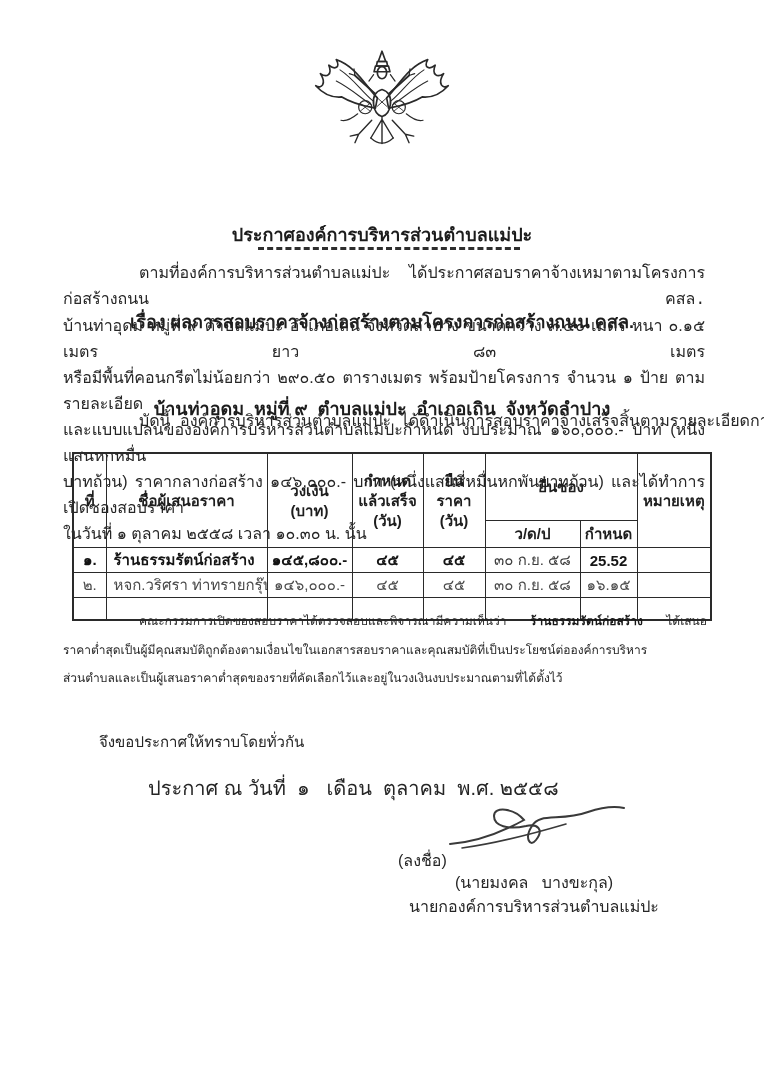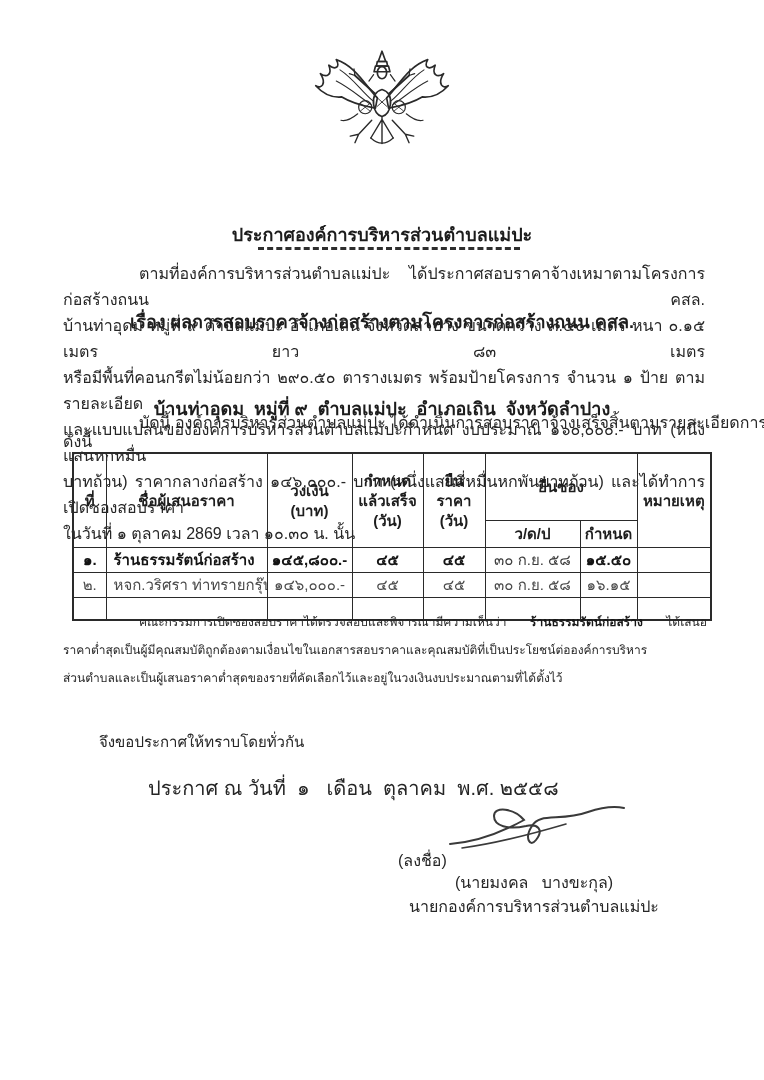--- a/index.html
+++ b/index.html
@@ -13,21 +13,21 @@
   
   .titles{position:absolute;left:0;top:163px;width:764px;text-align:center;
     font-weight:bold;font-size:18px;line-height:29px;color:#1c1c1c;white-space:pre;}
   .divider{position:absolute;left:258px;top:247px;width:262px;border-top:3px dashed #2e2e2e;}
   
   .p1{position:absolute;left:63px;top:261px;width:642px;font-size:16px;line-height:26px;color:#262626;}
   .p2{position:absolute;left:63px;top:413px;width:642px;font-size:16px;line-height:19px;color:#262626;}
   .p3{position:absolute;left:63px;top:608px;width:644px;font-size:12px;line-height:28px;color:#262626;}
   .line{white-space:pre;}
   .jline{text-align:justify;text-align-last:justify;white-space:normal;}
-  .indent{text-indent:76px;}
+  .indent{text-indent:76px;font-family:Liberation Mono, monospace;}
   .b{font-weight:bold;color:#161616;}
   .closing{position:absolute;left:99px;top:730px;font-size:15px;color:#262626;white-space:pre;}
   .announce{position:absolute;left:148px;top:772px;font-size:20px;color:#262626;white-space:pre;}
   
   .bidtable{position:absolute;left:72px;top:452px;border-collapse:collapse;table-layout:fixed;
     width:638px;font-size:15px;color:#262626;}
   .bidtable th,.bidtable td{border:1.6px solid #2a2a2a;padding:0 4px;overflow:hidden;}
   .bidtable{border:2px solid #2a2a2a;}
   .bidtable th{font-weight:bold;white-space:pre-line;line-height:20px;vertical-align:middle;color:#1d1d1d;}
   .h-top{height:66px;}
@@ -94,26 +94,25 @@
     <div class="line">บ้านท่าอุดม  หมู่ที่ ๙  ตำบลแม่ปะ  อำเภอเถิน  จังหวัดลำปาง</div>
   </div>
   <div class="divider"></div>
 
   <div class="p1">
     <div class="jline indent">ตามที่องค์การบริหารส่วนตำบลแม่ปะ  ได้ประกาศสอบราคาจ้างเหมาตามโครงการก่อสร้างถนน คสล.</div>
     <div class="jline">บ้านท่าอุดม หมู่ที่ ๙ ตำบลแม่ปะ อำเภอเถิน จังหวัดลำปาง ขนาดกว้าง ๓.๕๐ เมตร หนา ๐.๑๕ เมตร ยาว ๘๓ เมตร</div>
     <div class="jline">หรือมีพื้นที่คอนกรีตไม่น้อยกว่า ๒๙๐.๕๐ ตารางเมตร พร้อมป้ายโครงการ จำนวน ๑ ป้าย ตามรายละเอียด</div>
     <div class="jline">และแบบแปลนขององค์การบริหารส่วนตำบลแม่ปะกำหนด งบประมาณ ๑๖๐,๐๐๐.- บาท (หนึ่งแสนหกหมื่น</div>
     <div class="jline">บาทถ้วน) ราคากลางก่อสร้าง ๑๔๖,๐๐๐.- บาท (หนึ่งแสนสี่หมื่นหกพันบาทถ้วน) และได้ทำการเปิดซองสอบราคา</div>
-    <div class="line">ในวันที่ ๑ ตุลาคม 2869 เวลา ๑๐.๓๐ น. นั้น</div>
+    <div class="line">ในวันที่ ๑ ตุลาคม ๒๕๕๘ เวลา ๑๐.๓๐ น. นั้น</div>
   </div>
 
   <div class="p2">
     <div class="line indent">บัดนี้ องค์การบริหารส่วนตำบลแม่ปะ ได้ดำเนินการสอบราคาจ้างเสร็จสิ้นตามรายละเอียดการเสนอราคา</div>
-    <div class="line">ดังนี้</div>
   </div>
 
   <table class="bidtable">
     <colgroup>
       <col style="width:33px">
         <col style="width:161px">
         <col style="width:85px">
         <col style="width:71px">
       <col style="width:62px">
         <col style="width:95px">
@@ -140,21 +139,21 @@
       </tr>
     </thead>
     <tbody>
         <tr class="bold-row">
           <td class="c-no">๑.</td>
           <td class="c-name">ร้านธรรมรัตน์ก่อสร้าง</td>
           <td class="c-amount">๑๔๕,๘๐๐.-</td>
           <td class="c-complete">๔๕</td>
           <td class="c-valid">๔๕</td>
           <td class="c-date">๓๐ ก.ย. ๕๘</td>
-          <td class="c-time">๑๕.๕๐</td>
+          <td class="c-time">25.52</td>
           <td class="c-remark">&nbsp;</td>
         </tr>
         <tr class="light-row">
           <td class="c-no">๒.</td>
           <td class="c-name">หจก.วริศรา ท่าทรายกรุ๊ป</td>
           <td class="c-amount">๑๔๖,๐๐๐.-</td>
           <td class="c-complete">๔๕</td>
           <td class="c-valid">๔๕</td>
           <td class="c-date">๓๐ ก.ย. ๕๘</td>
           <td class="c-time">๑๖.๑๕</td>

